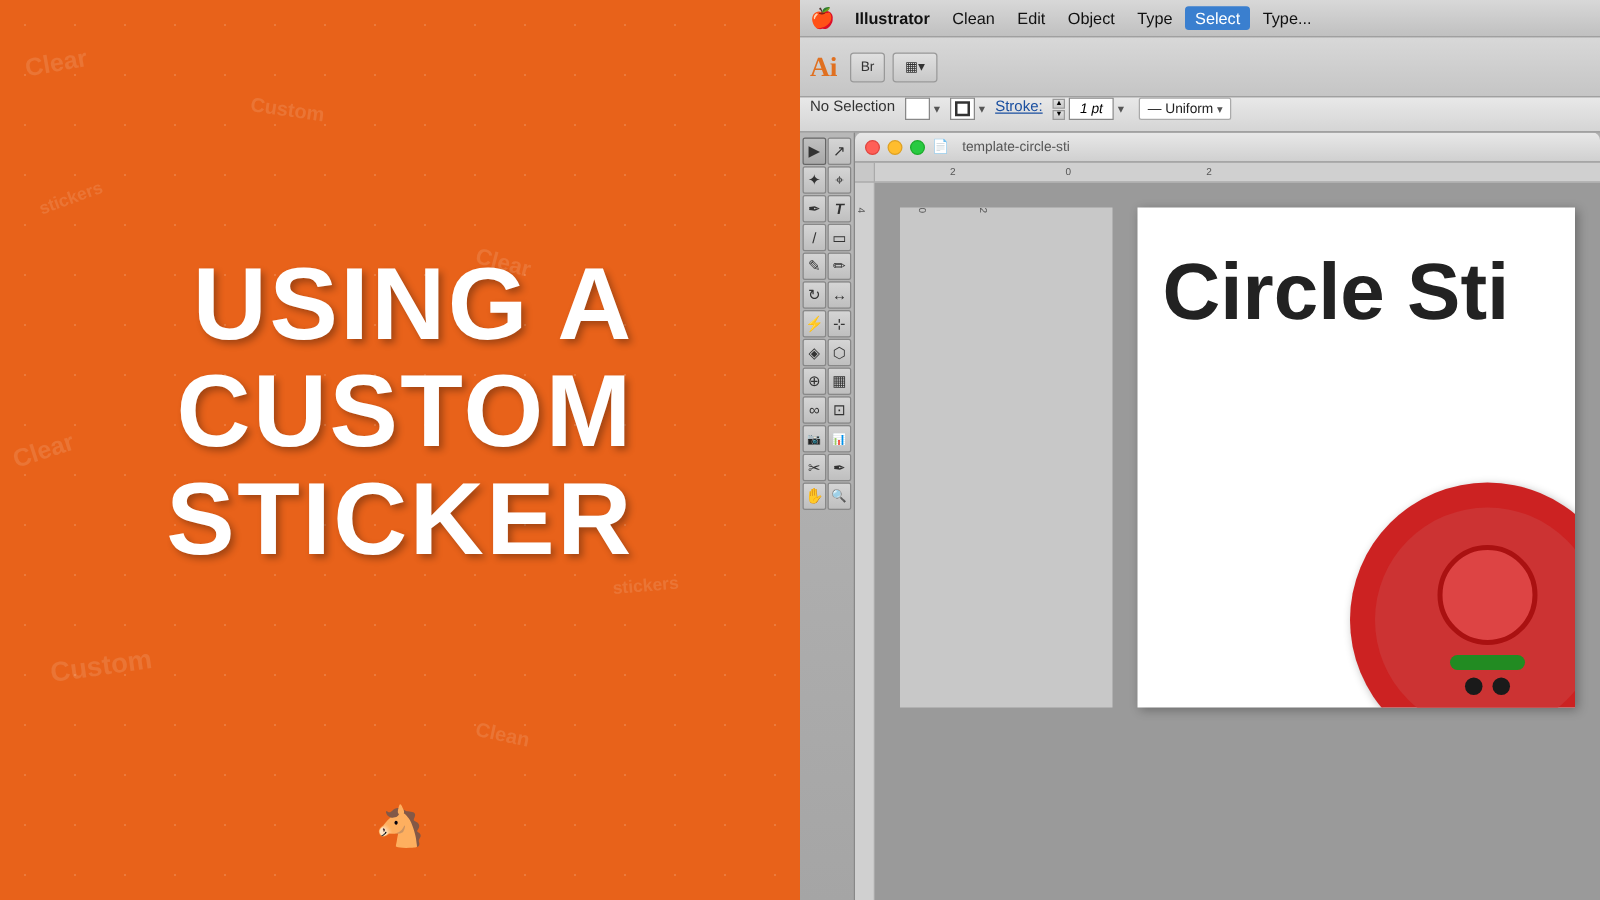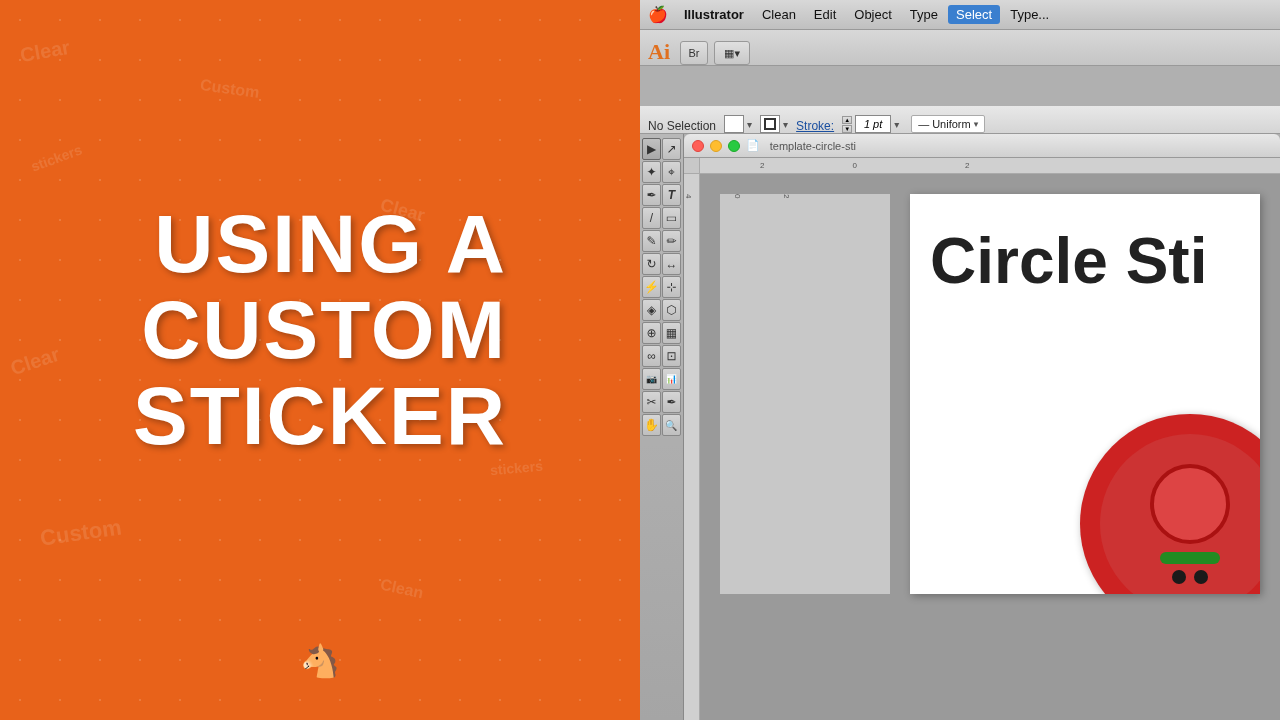--- a/index.html
+++ b/index.html
@@ -105,24 +105,24 @@
       border-radius: 3px;
     }
 
     .menu-item.active {
       background: #3a7fcf;
       color: white;
     }
 
     
     #toolbar {
-      height: 36px;
+      height: 48px;
       background: linear-gradient(to bottom, #d8d8d8, #c5c5c5);
       display: flex;
-      align-items: flex-end;
+      align-items: center;
       padding: 0 8px;
       gap: 6px;
       border-bottom: 1px solid #999;
       flex-shrink: 0;
     }
 
     .toolbar-ai {
       font-size: 22px;
       font-weight: bold;
       color: #e07020;
@@ -142,28 +142,27 @@
       font-size: 11px;
       cursor: pointer;
       color: #333;
     }
 
     
     #options-bar {
       height: 28px;
       background: linear-gradient(to bottom, #e8e8e8, #d5d5d5);
       display: flex;
-      align-items: flex-end;
+      align-items: flex-start;
       padding: 0 8px;
       gap: 8px;
       border-bottom: 1px solid #999;
       flex-shrink: 0;
       font-size: 12px;
       font-family: -apple-system, Helvetica, Arial, sans-serif;
-      margin-top: 40px;
     }
 
     .no-selection {
       font-size: 12px;
       color: #333;
     }
 
     .color-swatch {
       width: 20px;
       height: 18px;

